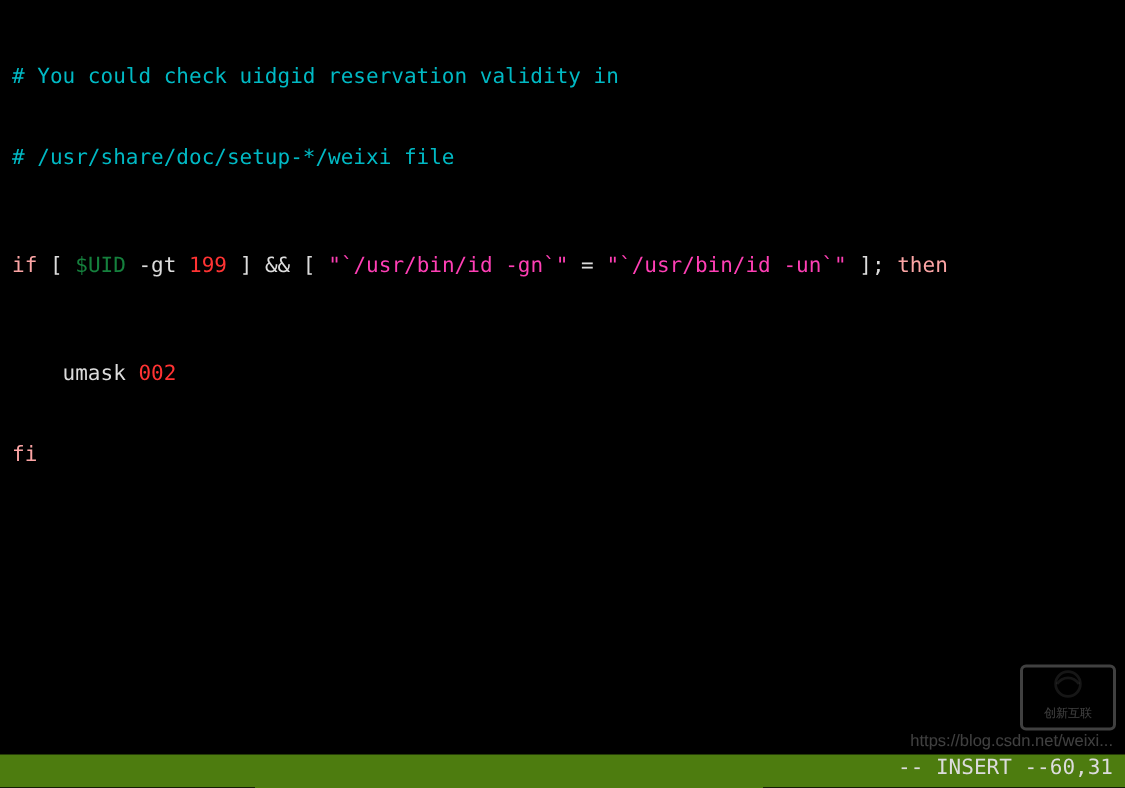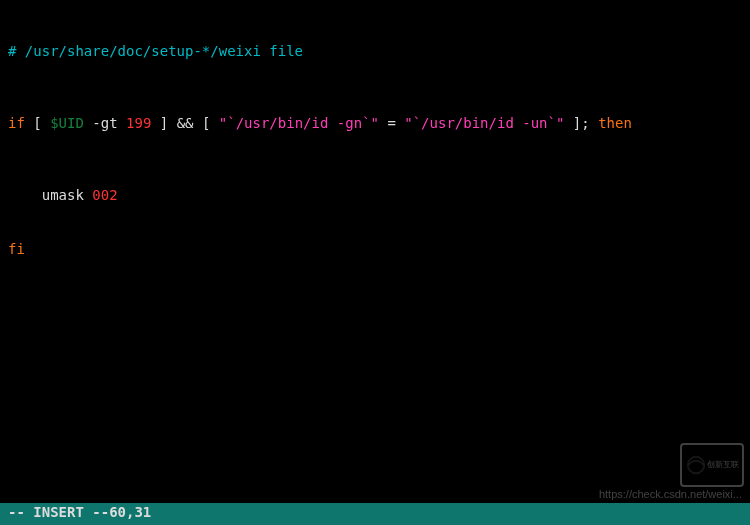--- a/index.html
+++ b/index.html
@@ -15,66 +15,67 @@
     overflow: hidden;
     position: relative;
   }
   .editor {
     padding: 6px 8px 0 8px;
     white-space: pre;
   }
   .line { display: block; min-height: 18px; }
   
   .c-cyan   { color: #00b9c4; }
-  .c-gold   { color: #f97316; }
+  .c-gold   { color: #fca5a5; }
   .c-var    { color: #15803d; }
   .c-red    { color: #ff3333; }
   .c-pink   { color: #ff3fb5; }
   .c-white  { color: #dcdcdc; }
   .status {
     position: absolute;
     left: 0; right: 0; bottom: 0;
     padding: 0 8px 4px 8px;
     display: flex;
-    justify-content: flex-start;
+    justify-content: flex-end;
     align-items: center;
     color: #dcdcdc;
-    font-weight: bold;
-    background: #0f766e;
+    font-weight: normal;
+    background: #4d7c0f;
   }
   .watermark {
     position: absolute;
     right: 8px;
     bottom: 22px;
     color: rgba(255,255,255,0.25);
     font-size: 11px;
     font-family: sans-serif;
   }
   .logo-badge {
     position: absolute;
     right: 6px;
     bottom: 38px;
     width: 60px;
     height: 40px;
     border: 2px solid rgba(255,255,255,0.25);
     border-radius: 4px;
     display: flex;
-    flex-direction: row;
+    flex-direction: column;
     align-items: center;
     justify-content: center;
     color: rgba(255,255,255,0.25);
     font-size: 8px;
     font-family: sans-serif;
   }
   .logo-badge svg { opacity: 0.35; }
 </style>
 </head>
 <body>
 
 <div class="editor">
+  <span class="line c-cyan"># You could check uidgid reservation validity in</span>
   <span class="line c-cyan"># /usr/share/doc/setup-*/weixi file</span>
 
   <span class="line"><span class="c-gold">if</span><span class="c-white"> [ </span><span class="c-var">$UID</span><span class="c-white"> -gt </span><span class="c-red">199</span><span class="c-white"> ] </span><span class="c-white">&amp;&amp;</span><span class="c-white"> [ </span><span class="c-pink">"</span><span class="c-pink">`/usr/bin/id -gn`</span><span class="c-pink">"</span><span class="c-white"> = </span><span class="c-pink">"</span><span class="c-pink">`/usr/bin/id -un`</span><span class="c-pink">"</span><span class="c-white"> ]; </span><span class="c-gold">then</span></span>
 
   <span class="line"><span class="c-white">    umask </span><span class="c-red">002</span></span>
   <span class="line c-gold">fi</span>
 
   
 
   
@@ -107,18 +108,18 @@
 </div>
 
 <div class="logo-badge">
   <svg width="22" height="22" viewBox="0 0 24 24" fill="none" stroke="currentColor" stroke-width="2">
     <circle cx="12" cy="12" r="9"></circle>
     <path d="M4 12c4-6 12-6 16 0"></path>
   </svg>
   <span>创新互联</span>
 </div>
 
-<div class="watermark">https://check.csdn.net/weixi...</div>
+<div class="watermark">https://blog.csdn.net/weixi...</div>
 
 <div class="status">
   <span>-- INSERT --</span>
   <span>60,31</span>
 </div>
 
 </body></html>

